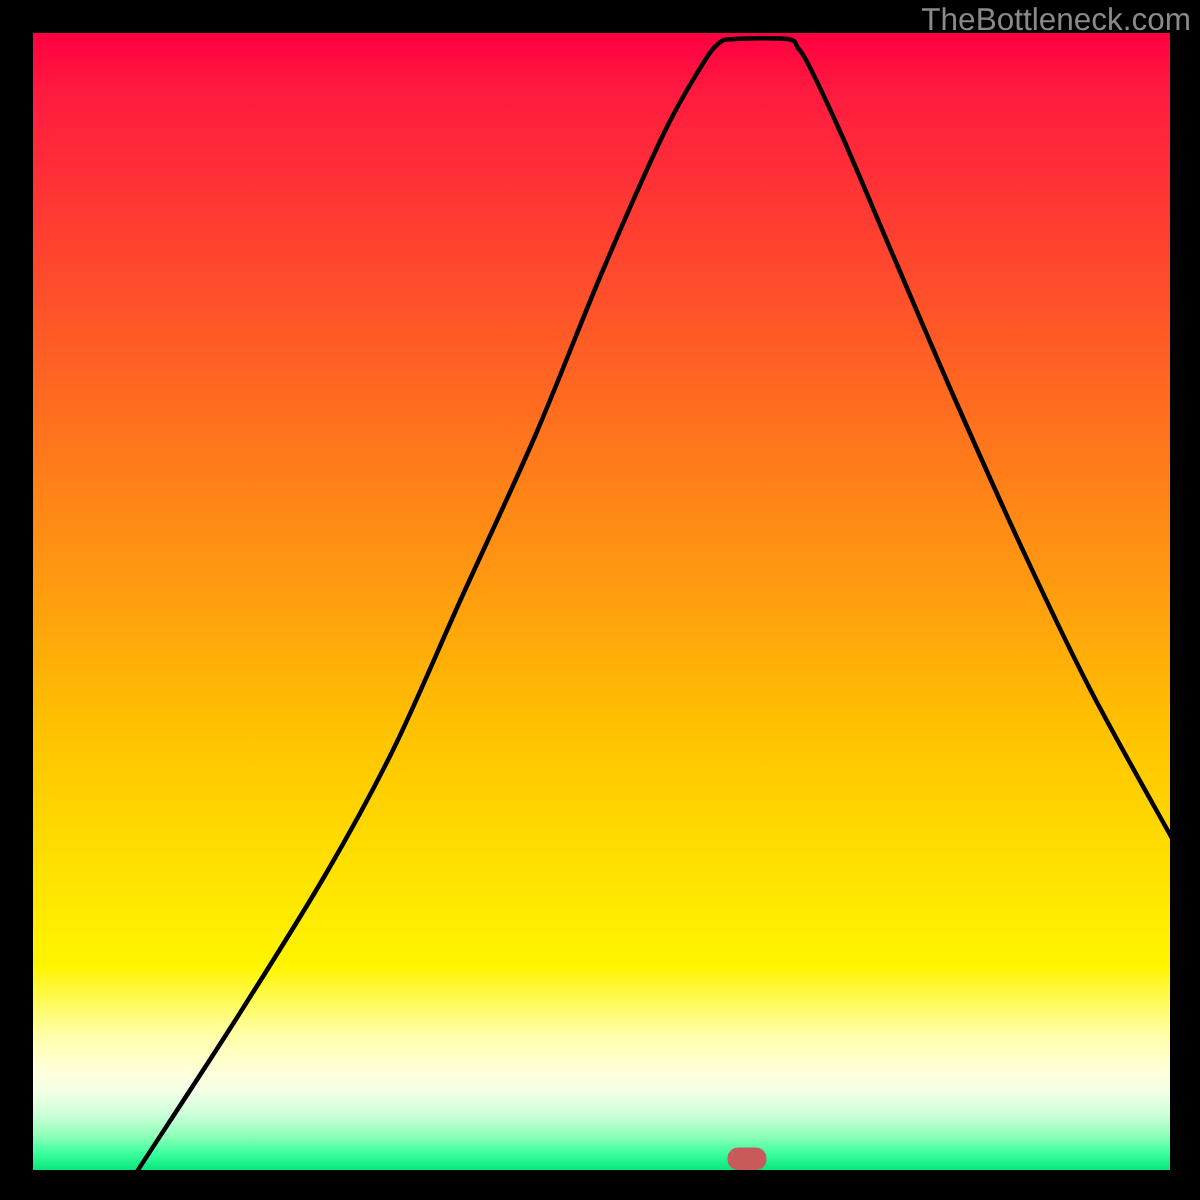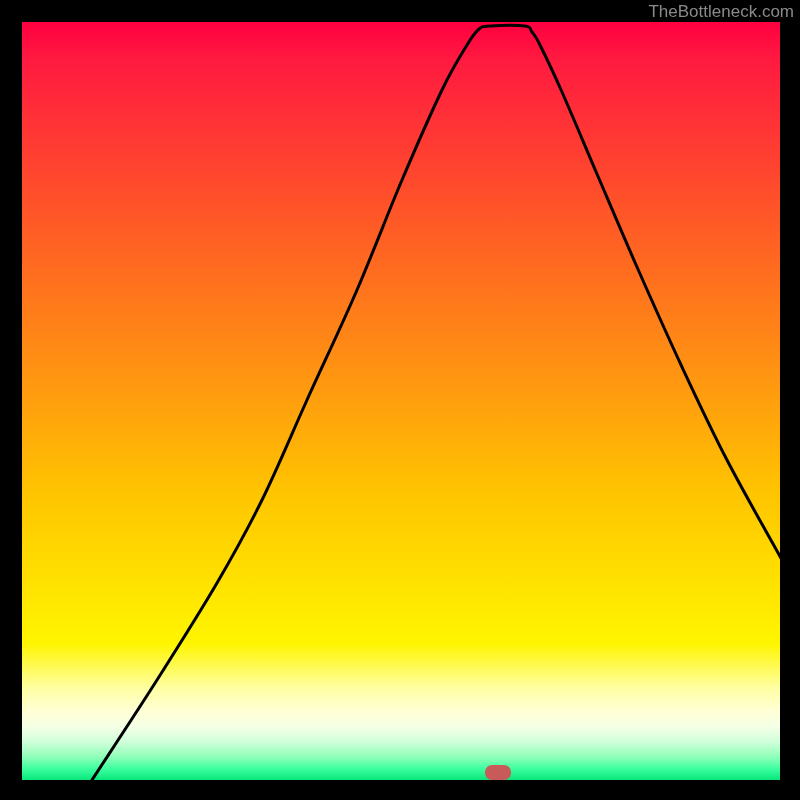--- a/index.html
+++ b/index.html
@@ -54,21 +54,21 @@
     width: 26px;
     height: 15px;
     background: #c85a5a;
     border-radius: 7px;
   }
   .watermark {
     position: absolute;
     top: 2px;
     right: 6px;
     font-family: Arial, Helvetica, sans-serif;
-    font-size: 17px;
+    font-size: 21px;
     font-weight: 500;
     color: #8a8a8a;
     letter-spacing: 0px;
   }
 </style>
 </head>
 <body>
 
 <div class="plot-area">
   <div class="gradient-bg"></div>

